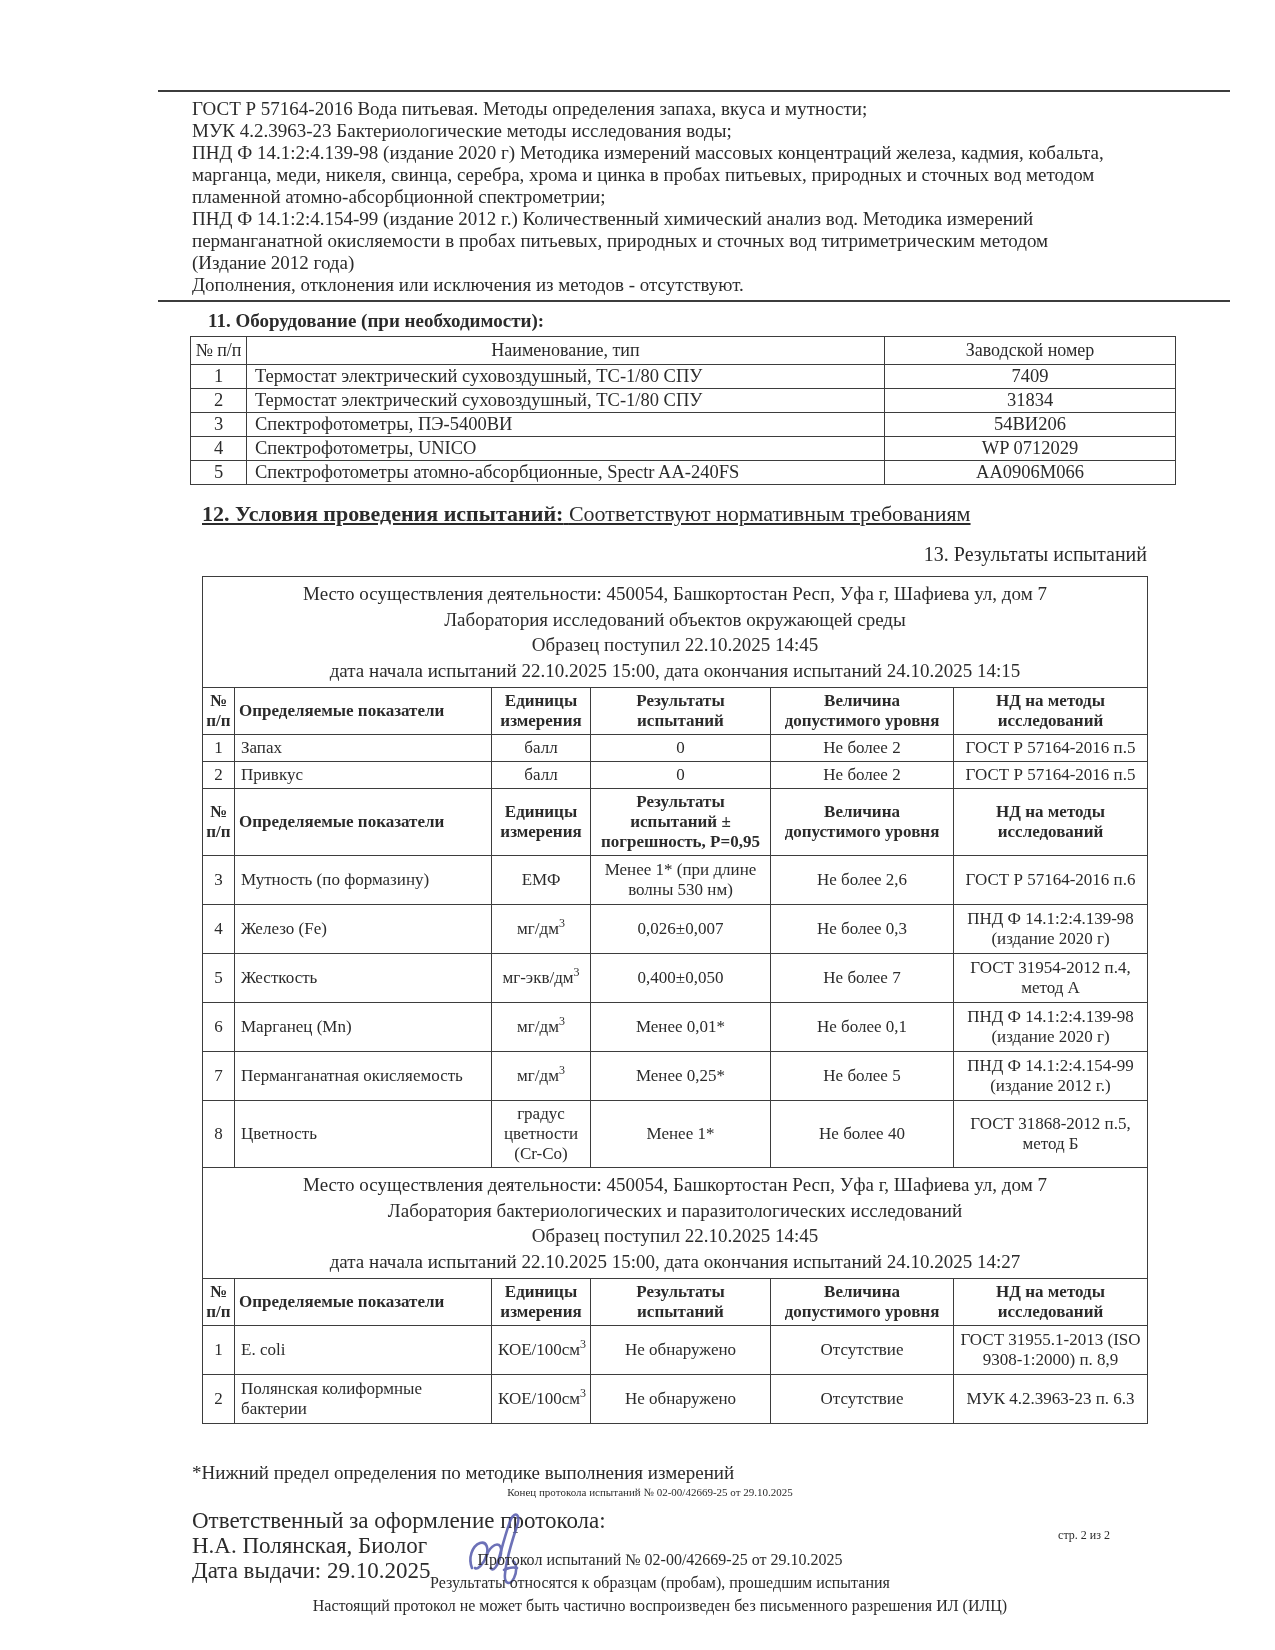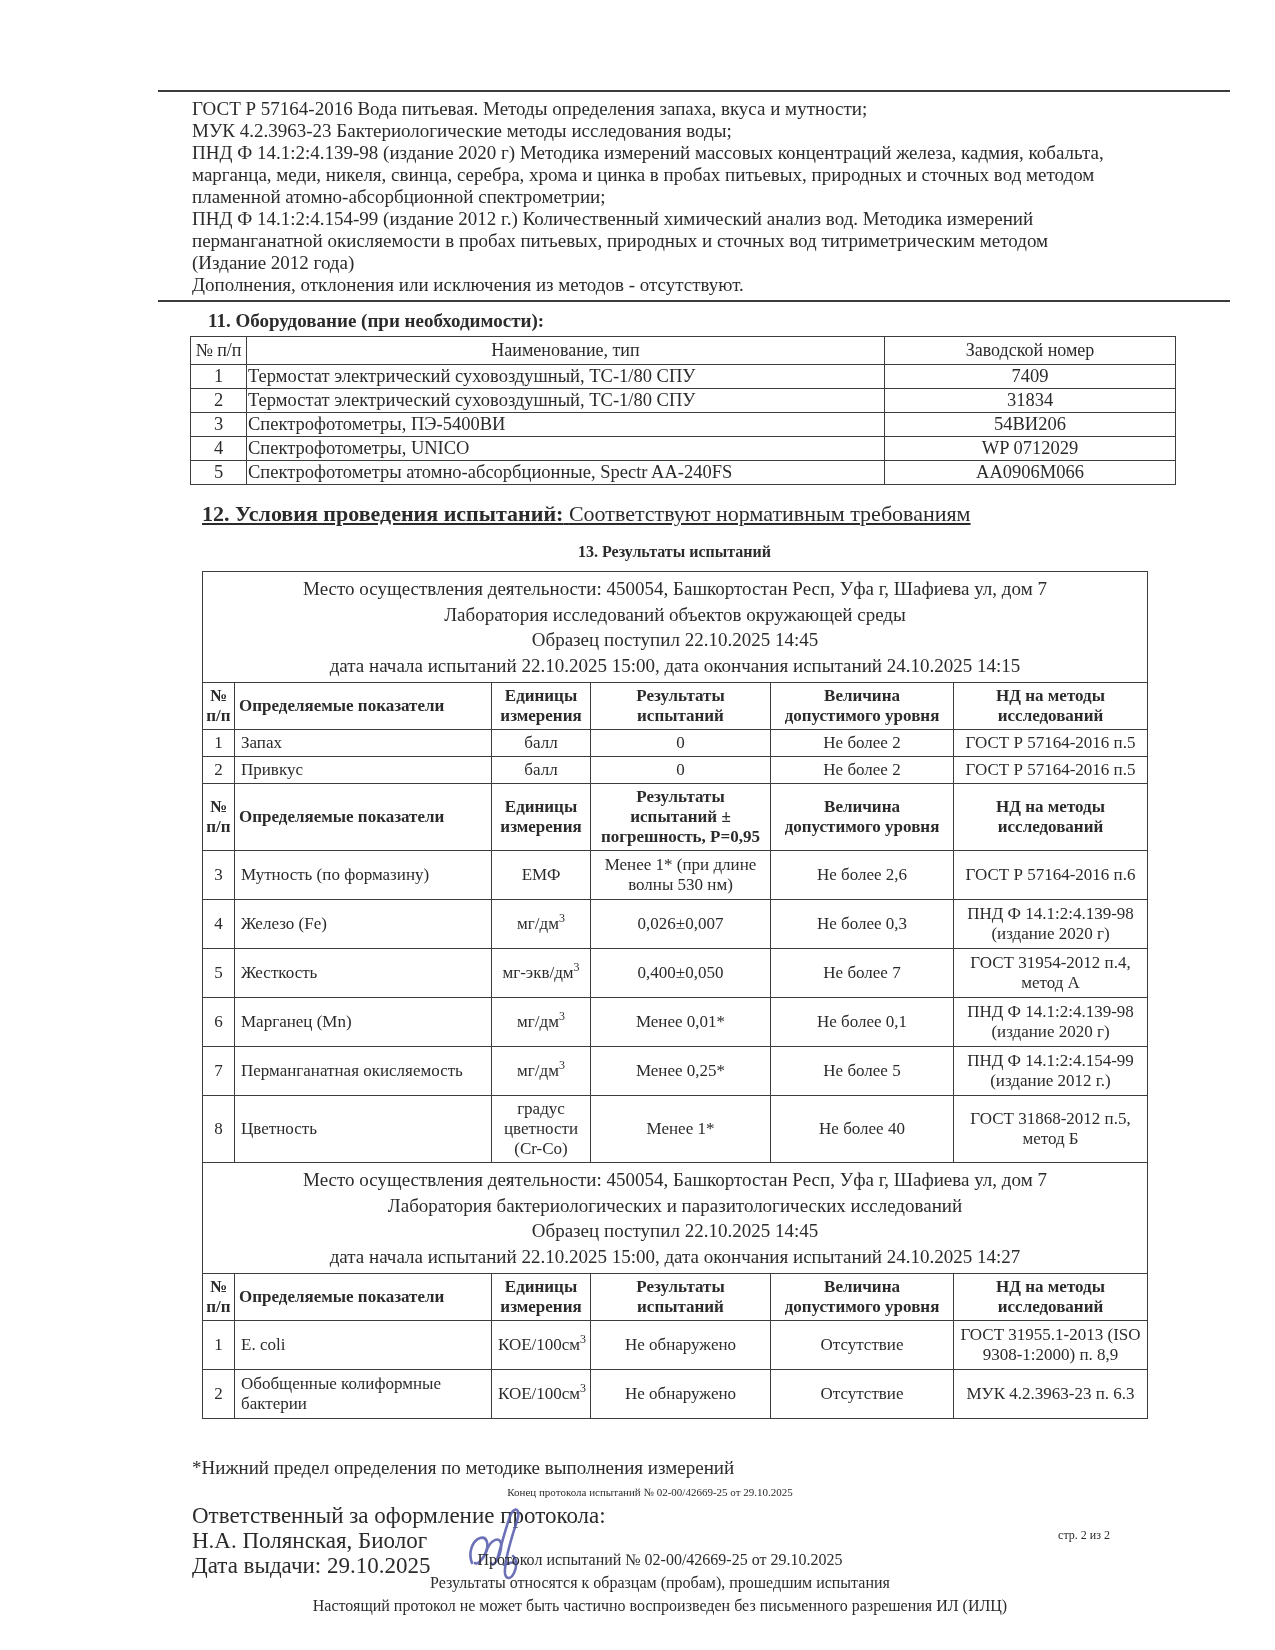--- a/index.html
+++ b/index.html
@@ -14,30 +14,30 @@
   .methods{
     margin:90px 85px 0 118px;
     border-top:2.5px solid #3c3c3c;border-bottom:2.5px solid #3c3c3c;
     padding:6px 0 4px 34px;
   }
   .methods .mline{font-size:19px;line-height:22px;}
 
   .sec-title{font-weight:bold;font-size:19px;margin:8px 0 4px 168px;}
   .sec12{font-size:22px;margin:16px 0 0 162px;text-decoration:underline;}
   .sec12 b{font-weight:bold;}
-  .results-title{font-size:16px;font-weight:bold;text-align:center;width:945px;margin:16px 0 10px 162px;}
+  .results-title{font-size:20px;font-weight:normal;text-align:right;width:945px;margin:16px 0 10px 162px;}
 
   table{border-collapse:collapse;table-layout:fixed;}
   td,th{border:1.6px solid #3d3d3d;padding:2px 6px;vertical-align:middle;
         font-size:17px;line-height:20px;overflow:hidden;}
 
   
   .equip{width:958px;margin:4px 0 0 150px;}
   .equip .h td{text-align:center;font-size:18px;line-height:21px;padding:3px 4px;}
-  .equip td{font-size:18.5px;line-height:21px;padding:1px 1px;}
+  .equip td{font-size:18.5px;line-height:21px;padding:1px 8px;}
   .equip .c1{width:47px;text-align:center;padding:1px 2px;}
   .equip .c2{width:629px;text-align:left;}
   .equip .c3{width:282px;text-align:center;}
 
   
   .main{width:945px;margin:6px 0 0 162px;}
   .main .c-num{width:32px;text-align:center;padding:2px 2px;}
   .main .c-ind{width:257px;text-align:left;}
   .main .c-units{width:99px;text-align:center;}
   .main .c-res{width:180px;text-align:center;}
@@ -240,21 +240,21 @@
     <tr class="row-tall">
       <td class="c-num">1</td>
       <td class="c-ind">E. coli</td>
       <td class="c-units"><span>КОЕ/100см</span><sup>3</sup></td>
       <td class="c-res">Не обнаружено</td>
       <td class="c-lim">Отсутствие</td>
       <td class="c-nd">ГОСТ 31955.1-2013 (ISO 9308-1:2000) п. 8,9</td>
     </tr>
     <tr class="row-tall">
       <td class="c-num">2</td>
-      <td class="c-ind">Обобщенные колиформные бактерии</td>
+      <td class="c-ind">Полянская колиформные бактерии</td>
       <td class="c-units"><span>КОЕ/100см</span><sup>3</sup></td>
       <td class="c-res">Не обнаружено</td>
       <td class="c-lim">Отсутствие</td>
       <td class="c-nd">МУК 4.2.3963-23 п. 6.3</td>
     </tr>
   </tbody>
     </table>
 
   <div class="footnote">*Нижний предел определения по методике выполнения измерений</div>
 

